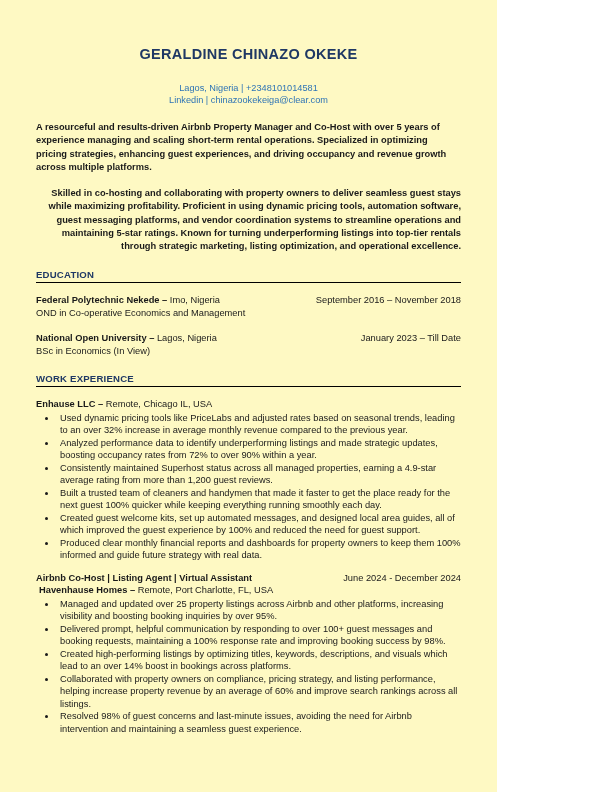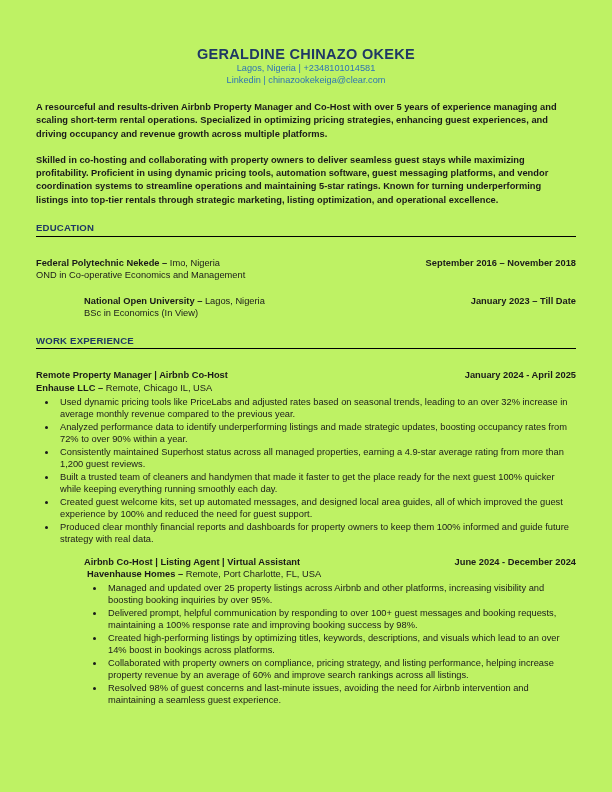--- a/index.html
+++ b/index.html
@@ -4,54 +4,54 @@
 <style>
   * { margin:0; padding:0; box-sizing:border-box; }
   html, body { background:#ffffff; }
   body {
     width:612px; height:792px;
     font-family:"Liberation Sans", sans-serif;
     color:#1a1a1a;
     overflow:hidden;
   }
   .page {
-    width:612px; height:792px;
+    width:497px; height:792px;
     padding:46px 36px 5px 36px;
-    background:#bef264;
+    background:#fef9c3;
     position:relative;
   }
   
   .header { text-align:center; }
   .name {
     font-size:14.5px; font-weight:700;
     color:#1f3864; letter-spacing:.3px;
   }
   .contact {
-    margin-top:0;
+    margin-top:20px;
     font-size:9.2px; line-height:12px;
     color:#2e74b5;
   }
   
   .section { margin-top:15px; }
   .section-heading {
     font-size:9.6px; font-weight:700;
     color:#1f3864; letter-spacing:.2px;
     border-bottom:1.2px solid #000;
     padding-bottom:2.5px;
   }
   .body-text { font-size:9.3px; line-height:13.3px;font-weight:bold; }
   .summary-par { margin-top:3px; }
-  .summary-par + .summary-par { margin-top:13px; }
+  .summary-par + .summary-par { margin-top:13px;text-align:right; }
   
-  .entry { margin-top:20px; }
-  .entry + .entry { margin-top:13px;margin-left:48px; }
+  .entry { margin-top:11px; }
+  .entry + .entry { margin-top:13px; }
   .row { display:flex; justify-content:space-between; align-items:baseline; }
   .line { font-size:9.3px; line-height:12.6px; }
   .bold { font-weight:700; }
-  .dates { font-weight:700; font-size:9.3px; white-space:nowrap;text-align:right; }
+  .dates { font-weight:400; font-size:9.3px; white-space:nowrap;text-align:right; }
   .indent-sm { padding-left:3px; }
   
   ul.bullets {
     margin:1px 0 0 21px;
     list-style-type:disc;
   }
   ul.bullets li {
     font-size:9.3px; line-height:12.5px;
     padding-left:3px;
   }
@@ -92,24 +92,20 @@
         <div class="dates">January 2023 – Till Date</div>
       </div>
       <div class="line">BSc in Economics (In View)</div>
     </div>
   </div>
 
   <div class="section">
     <div class="section-heading">WORK EXPERIENCE</div>
 
     <div class="entry job">
-      <div class="row">
-        <div class="line bold">Remote Property Manager | Airbnb Co-Host</div>
-        <div class="dates">January 2024 - April 2025</div>
-      </div>
       <div class="line"><span class="bold">Enhause LLC –</span><span> Remote, Chicago IL, USA</span></div>
       <ul class="bullets">
         <li>Used dynamic pricing tools like PriceLabs and adjusted rates based on seasonal trends, leading to an over 32% increase in average monthly revenue compared to the previous year.</li>
         <li>Analyzed performance data to identify underperforming listings and made strategic updates, boosting occupancy rates from 72% to over 90% within a year.</li>
         <li>Consistently maintained Superhost status across all managed properties, earning a 4.9-star average rating from more than 1,200 guest reviews.</li>
         <li>Built a trusted team of cleaners and handymen that made it faster to get the place ready for the next guest 100% quicker while keeping everything running smoothly each day.</li>
         <li>Created guest welcome kits, set up automated messages, and designed local area guides, all of which improved the guest experience by 100% and reduced the need for guest support.</li>
         <li>Produced clear monthly financial reports and dashboards for property owners to keep them 100% informed and guide future strategy with real data.</li>
       </ul>
     </div>

